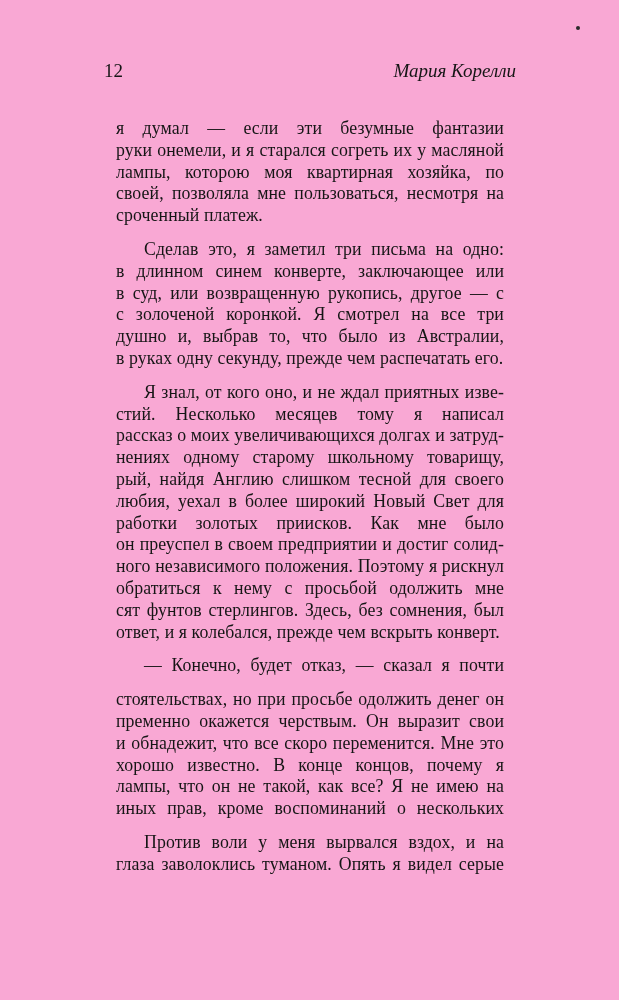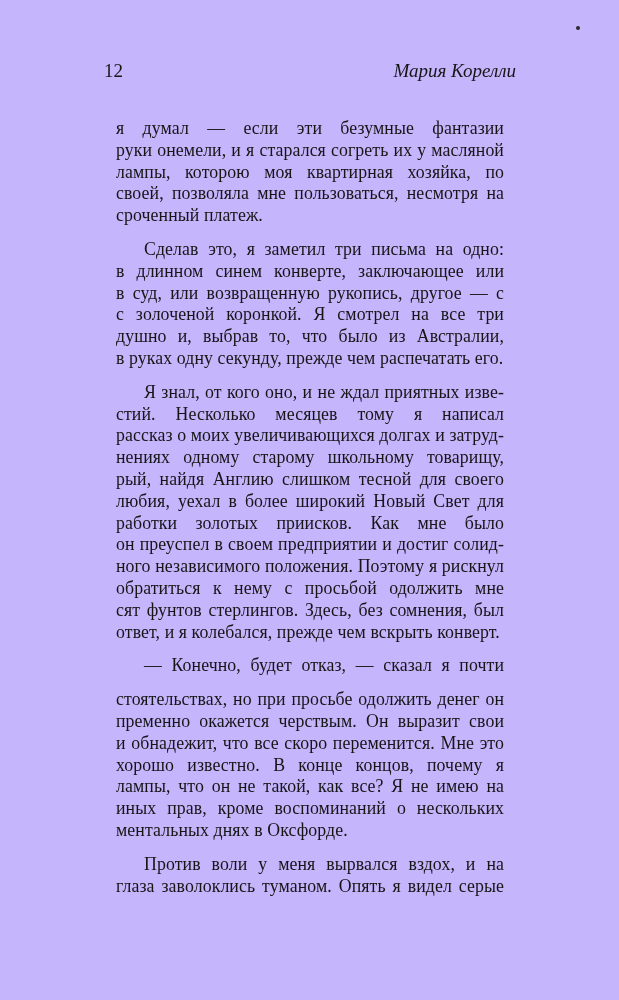--- a/index.html
+++ b/index.html
@@ -4,21 +4,21 @@
 <style>
   html, body {
     margin: 0;
     padding: 0;
     background: #ffffff;
   }
   .page {
     position: relative;
     width: 619px;
     height: 1000px;
-    background: #c4b5fd;
+    background: #f9a8d4;
     color: #161616;
     font-family: "Liberation Serif", "DejaVu Serif", serif;
     overflow: hidden;
   }
   .header {
     position: absolute;
     left: 104px;
     top: 60px;
     width: 412px;
     display: flex;
@@ -110,20 +110,19 @@
       <div class="paragraph">
         <div class="line indent lastline">— Конечно, будет отказ, — сказал я почти громко.</div>
       </div>
       <div class="paragraph">
         <div class="line">стоятельствах, но при просьбе одолжить денег он не-</div>
         <div class="line">пременно окажется черствым. Он выразит свои сожа-</div>
         <div class="line">и обнадежит, что все скоро переменится. Мне это было</div>
         <div class="line">хорошо известно. В конце концов, почему я должен</div>
         <div class="line">лампы, что он не такой, как все? Я не имею на него</div>
         <div class="line">иных прав, кроме воспоминаний о нескольких сенти-</div>
-        <div class="line lastline">ментальных днях в Оксфорде.</div>
       </div>
       <div class="paragraph">
         <div class="line indent">Против воли у меня вырвался вздох, и на секунду</div>
         <div class="line">глаза заволоклись туманом. Опять я видел серые</div>
       </div>
     </div>
 </div>
 
 </body></html>

